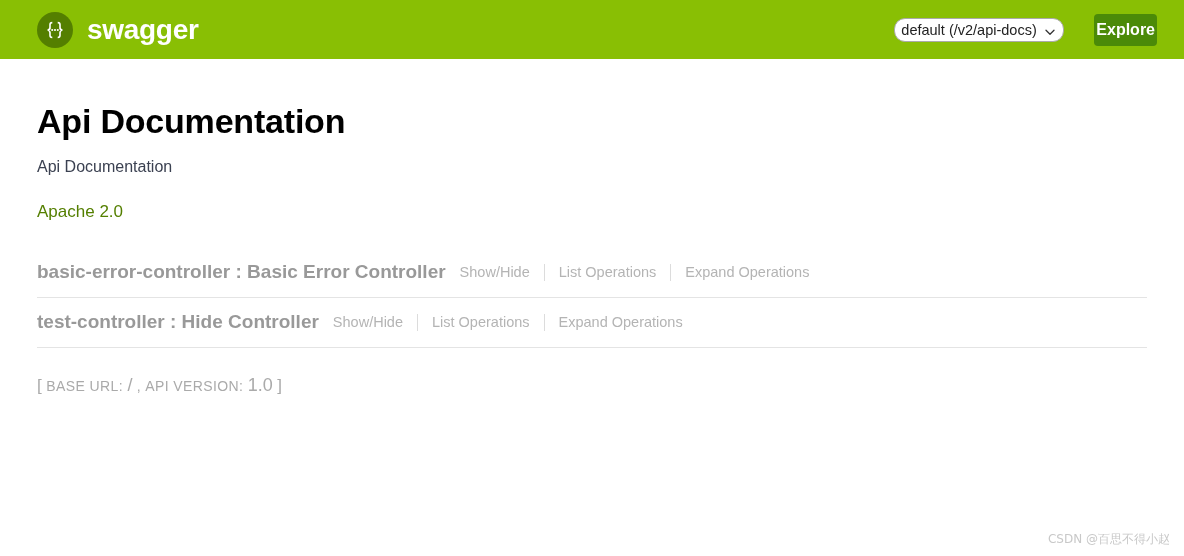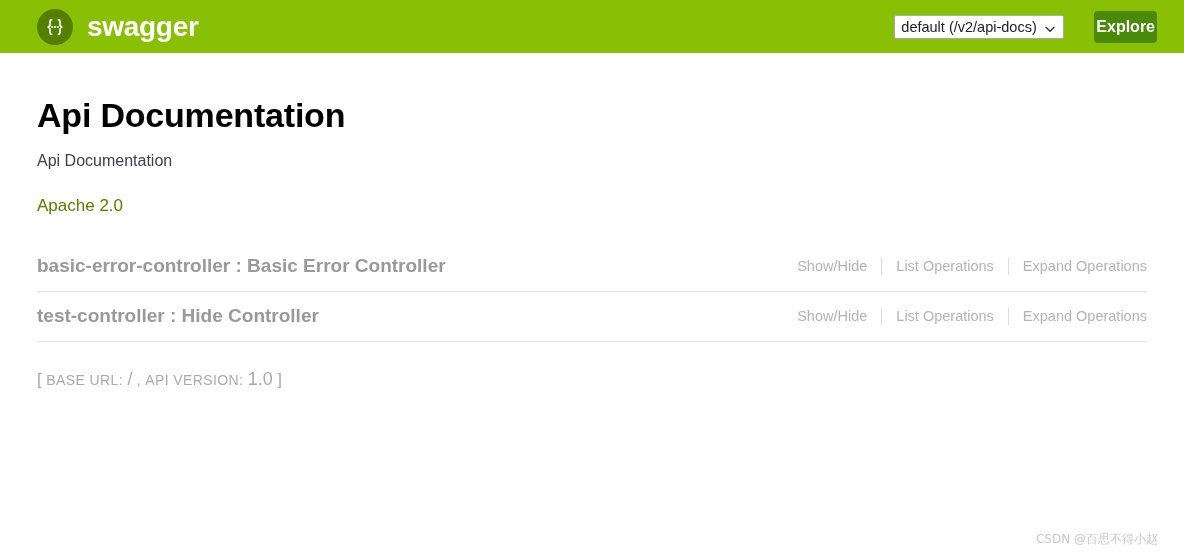--- a/index.html
+++ b/index.html
@@ -10,21 +10,21 @@
     width: 1184px;
     height: 556px;
     background: #ffffff;
     font-family: "Liberation Sans", sans-serif;
     overflow: hidden;
     position: relative;
   }
 
   
   #swagger-header {
-    height: 53px;
+    height: 59px;
     background: #89bf04;
     display: flex;
     align-items: center;
     padding: 0 27px 0 37px;
     box-sizing: border-box;
   }
   #brand-block {
     display: flex;
     align-items: center;
     flex: 0 0 auto;
@@ -54,21 +54,21 @@
   #header-controls {
     display: flex;
     align-items: center;
     flex: 0 0 auto;
   }
   #api-docs-select {
     appearance: none;
     -webkit-appearance: none;
     background: #ffffff;
     border: 1px solid #aaaaaa;
-    border-radius: 2px;
+    border-radius: 11px;
     font-family: "Liberation Sans", sans-serif;
     font-size: 14.5px;
     color: #222222;
     height: 24px;
     line-height: 22px;
     padding: 0 26px 0 6px;
     margin-right: 30px;
     outline: none;
   }
   #select-wrap { position: relative; display: inline-block; }
@@ -122,21 +122,21 @@
     cursor: pointer;
   }
 
   
   #resource-list {
     margin-top: 26px;
   }
   .resource-row {
     display: flex;
     align-items: center;
-    justify-content: space-between;
+    justify-content: flex-start;
     height: 49px;
     border-bottom: 1px solid #e4e4e4;
     max-width: 1110px;
   }
   .resource-title {
     font-size: 19px;
     font-weight: bold;
     color: #999999;
     white-space: nowrap;
   }
@@ -171,21 +171,21 @@
     font-size: 14px;
     letter-spacing: 0.4px;
     text-transform: uppercase;
   }
   #base-url-info .value { font-size: 18px; }
   #base-url-info .comma { font-size: 14px; }
 
   
   #watermark {
     position: absolute;
-    right: 26px;
+    right: 14px;
     bottom: 8px;
     font-size: 12px;
     color: #c8c8c8;
     font-family: "DejaVu Sans", sans-serif;
     white-space: nowrap;
   }
 </style>
 </head>
 <body>
 

